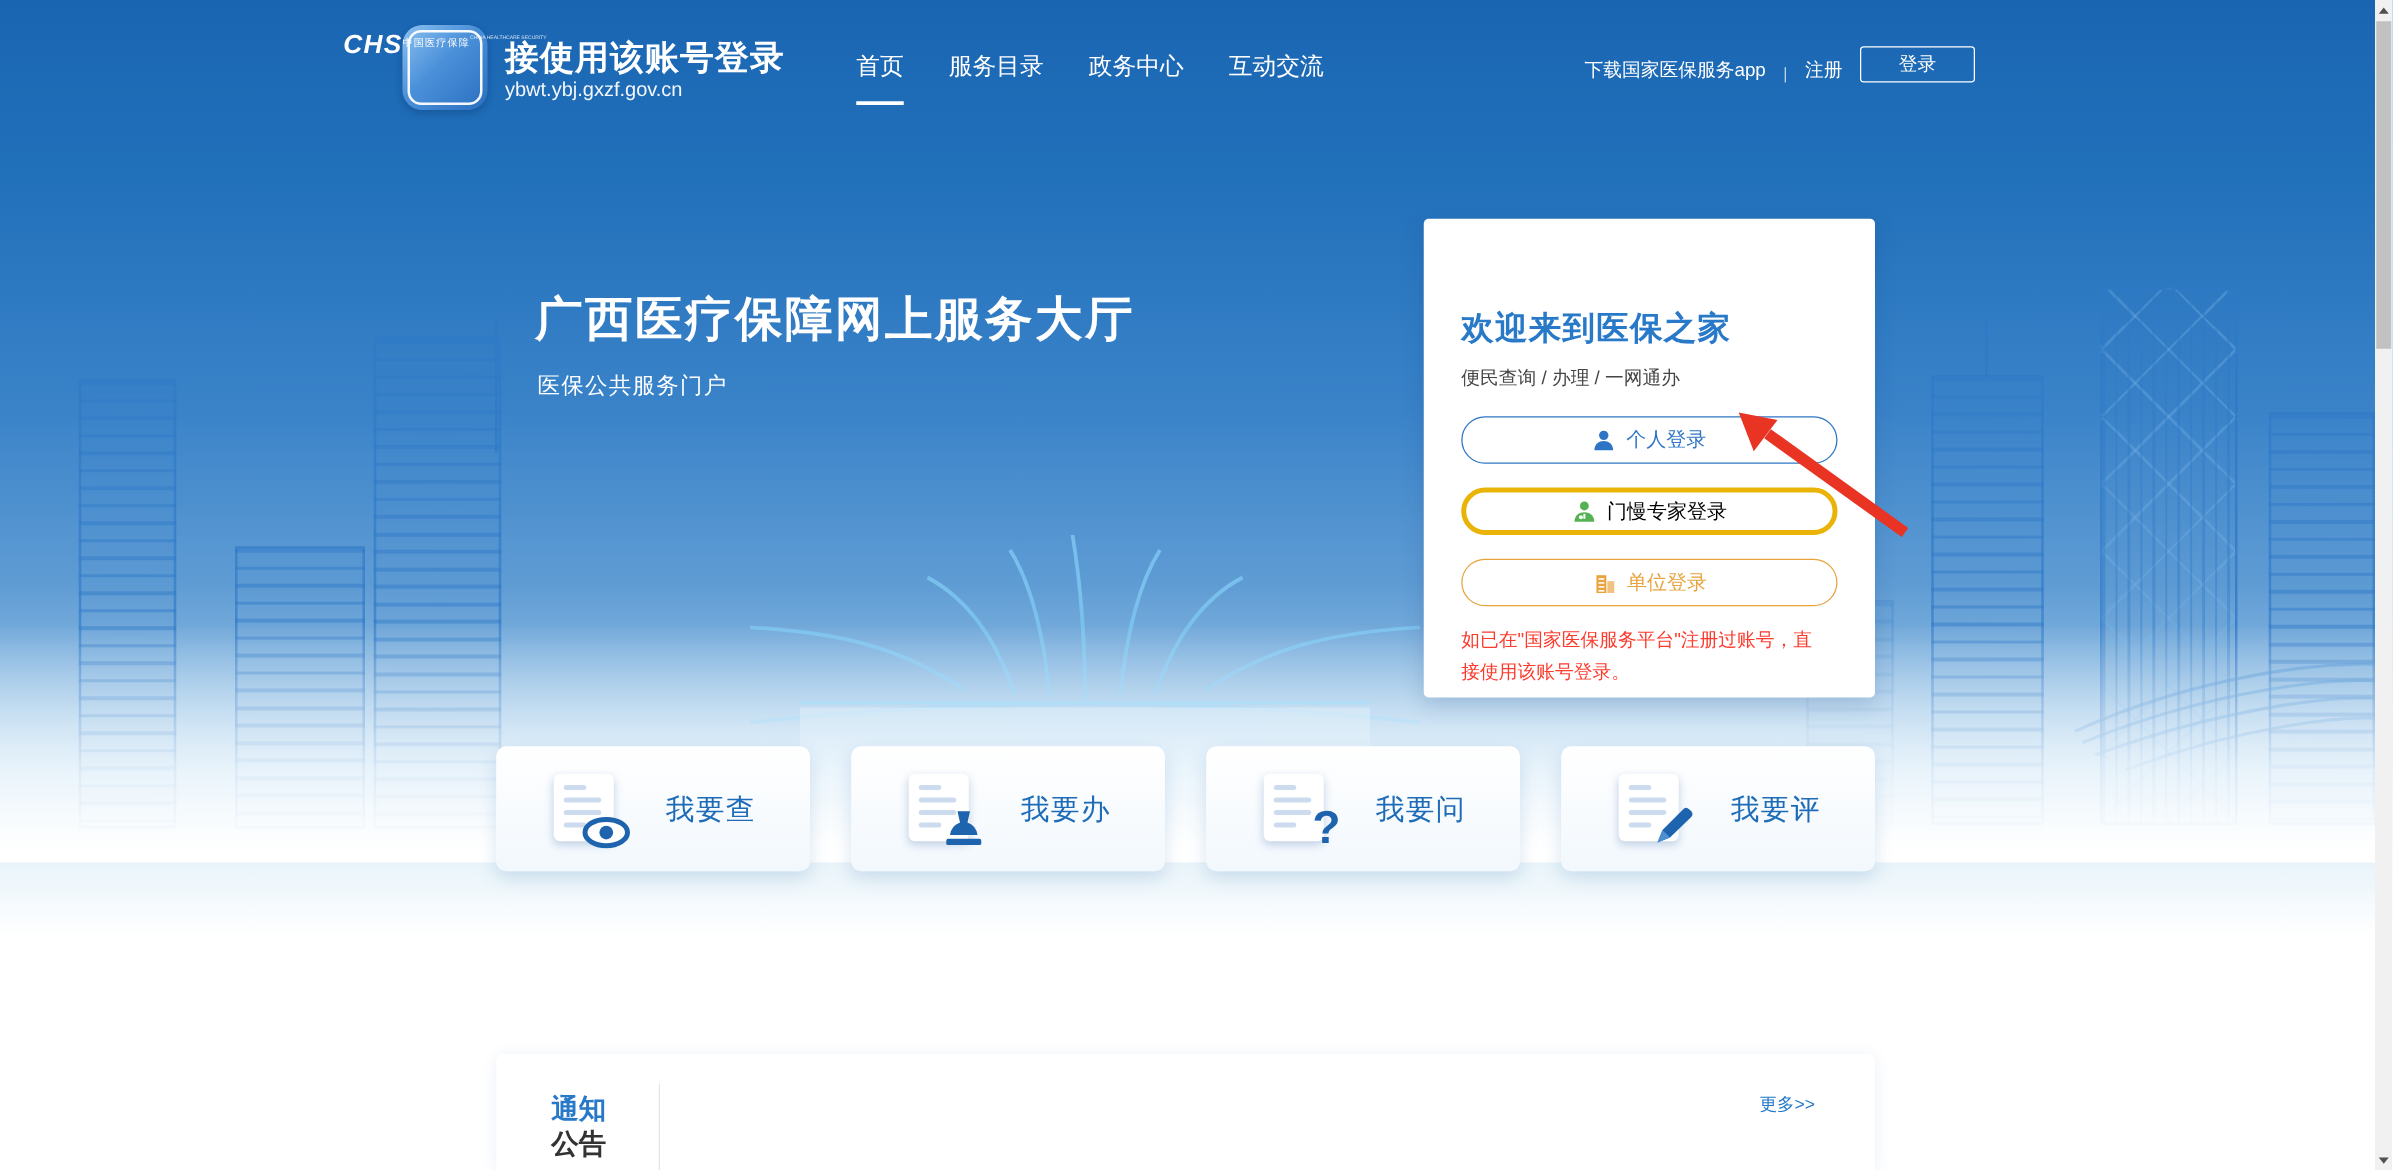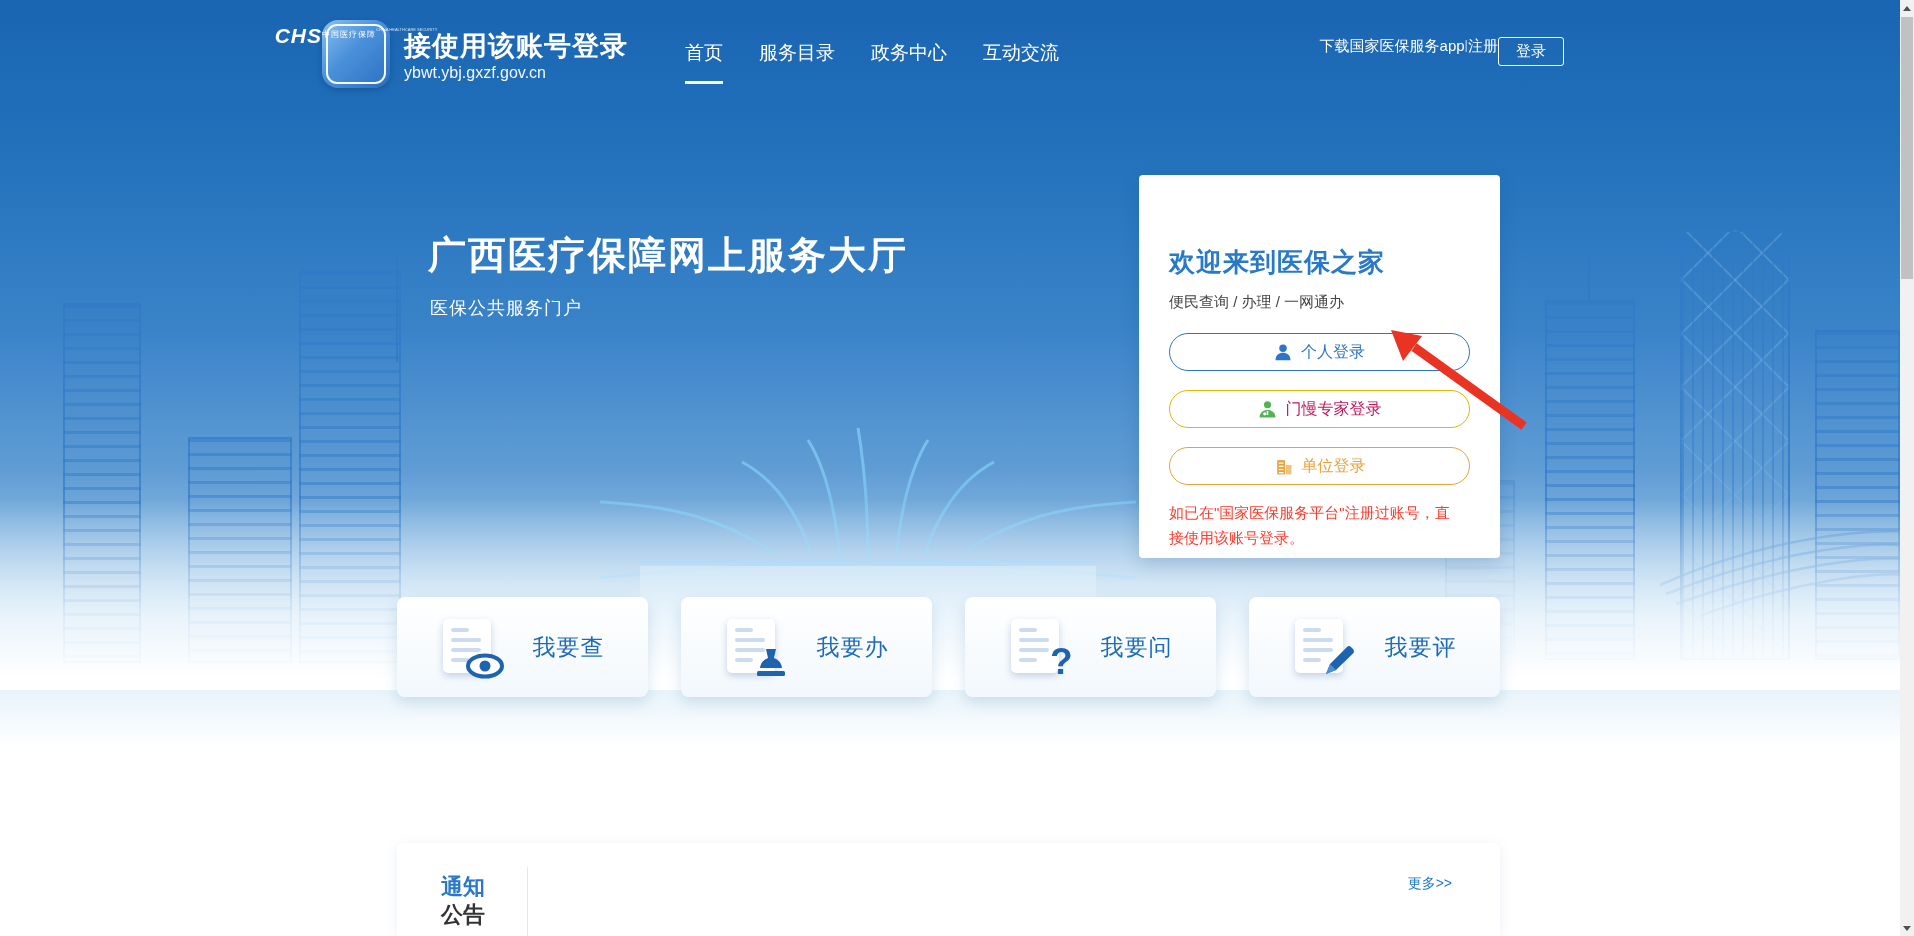--- a/index.html
+++ b/index.html
@@ -34,38 +34,38 @@
   .logo-cn{ font-size:8px; letter-spacing:1px; margin-top:3px; white-space:nowrap; }
   .logo-en{ font-size:4px; opacity:.8; margin-top:1px; white-space:nowrap; }
   .brand-text{ position:absolute; left:404px; top:28px; }
   .site-title{ font-size:27px; font-weight:bold; letter-spacing:1px; }
   .site-url{ font-size:16px; margin-top:0; opacity:.95; }
 
   .nav{ position:absolute; left:685px; top:40px; display:flex; gap:36px; }
   .nav-item{ font-size:19px; color:#fff; cursor:pointer; text-align:center; }
   .nav-item.active::after{ content:""; display:block; width:38px; height:3px; background:#fff; margin:15px auto 0; }
 
-  .header-right{ position:absolute; right:336px; top:37px; display:flex; align-items:flex-start; gap:0; font-size:15px; }
+  .header-right{ position:absolute; right:320px; top:37px; display:flex; align-items:flex-end; gap:14px; font-size:15px; }
   .hdr-divider{ opacity:.7; font-size:13px; }
   .hdr-link{ cursor:pointer; }
-  .login-btn{ border:1px solid #fff; border-radius:3px; padding:4px 17px; font-size:15px; cursor:pointer; background:transparent; color:#fff; }
+  .login-btn{ border:1px solid #fff; border-radius:3px; padding:4px 30px; font-size:15px; cursor:pointer; background:transparent; color:#fff; }
 
   
   .hero-title{ position:absolute; left:428px; top:230px; font-size:38px; font-weight:bold; color:#fff; letter-spacing:2px; }
   .hero-subtitle{ position:absolute; left:430px; top:296px; font-size:18px; color:#fff; letter-spacing:1px; }
 
   
   .login-card{ position:absolute; left:1139px; top:175px; width:361px; height:383px; background:#fff;
     border-radius:4px; box-shadow:0 6px 18px rgba(20,60,120,.18); padding:26px 30px 0 30px; }
   .lc-title{ font-size:26px; font-weight:600; color:#2979c9; letter-spacing:1px;margin-top:44px; }
   .lc-tagline{ font-size:15px; color:#444; margin-top:13px; }
   .lc-btn{ width:301px; height:38px; border-radius:19px; background:#fff; display:flex; align-items:center;
     justify-content:center; gap:9px; font-size:16px; cursor:pointer; }
   .lc-btn.personal{ border:1px solid #2e76c5; color:#2e76c5; margin-top:21px; }
-  .lc-btn.expert{ border:1px solid #eab308; color:#be185d; margin-top:19px;text-align:center; }
+  .lc-btn.expert{ border:4px solid #eab308; color:#000000; margin-top:19px;text-align:center; }
   .lc-btn.unit{ border:1px solid #e8a33e; color:#e8a33e; margin-top:19px; }
   .lc-note{ margin-top:15px; font-size:15px; line-height:25px; color:#fd3b2d; }
   .lc-note span{ display:block; }
 
   .arrow-svg{ position:absolute; left:1370px; top:315px; pointer-events:none; }
 
   
   .services{ position:absolute; left:397px; top:597px; display:flex; gap:33px; }
   .svc-card{ width:251px; height:100px; border-radius:8px; cursor:pointer;
     background:linear-gradient(180deg,#ffffff 0%,#f2f8fd 100%);

